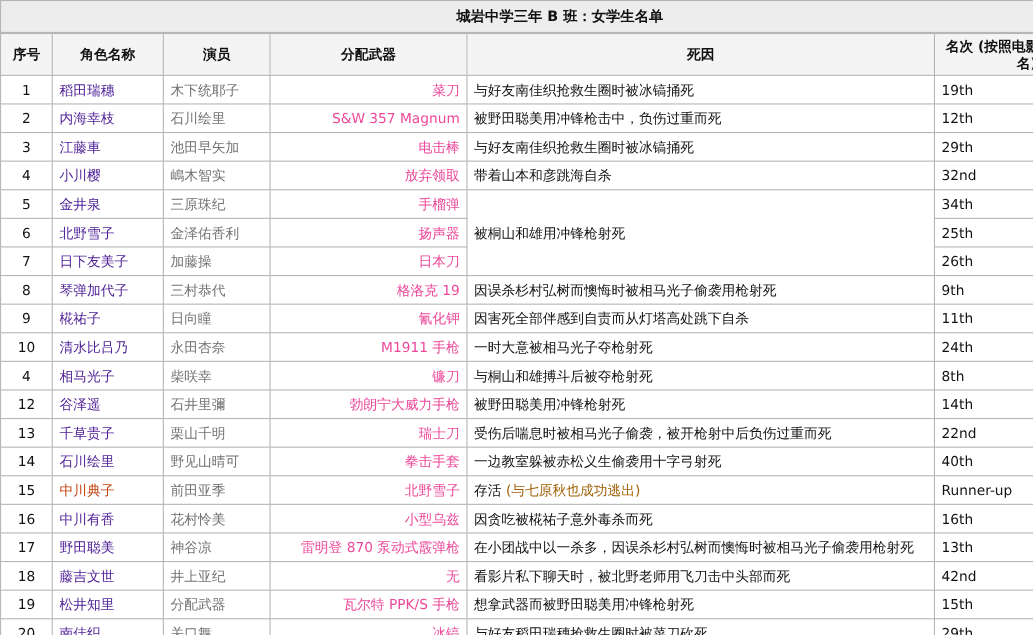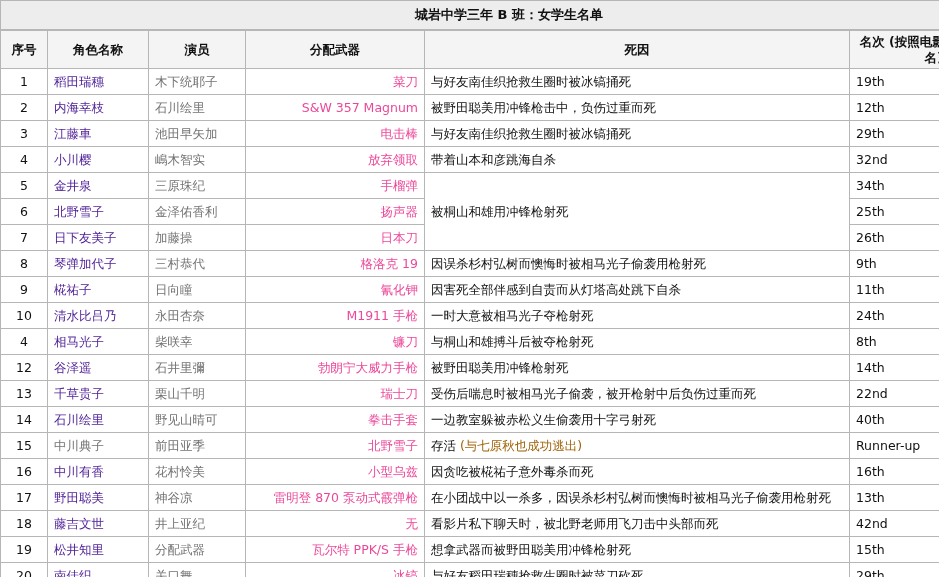--- a/index.html
+++ b/index.html
@@ -54,21 +54,21 @@
 
   th.col-death, th.col-rank { text-align: center; }
 
   td.c-seq { text-align: center; }
   td.c-name { color: #4c1d95; }
   td.c-actor { color: #737373; }
   td.c-weapon { color: #ec4899; text-align: right; }
   td.c-death { color: #111111; }
   td.c-rank { color: #111111; }
 
-  td.c-name.linked { color: #737373; margin-left: 28px; }
+  td.c-name.linked { color: #c2410c; margin-left: 28px; }
   .note-paren { color: #a16207; }
 
   tr.row { height: 26px; }
 </style>
 </head>
 <body>
 
 <div class="wrap">
   <table class="roster">
     <caption style="caption-side: top; padding:0;">

